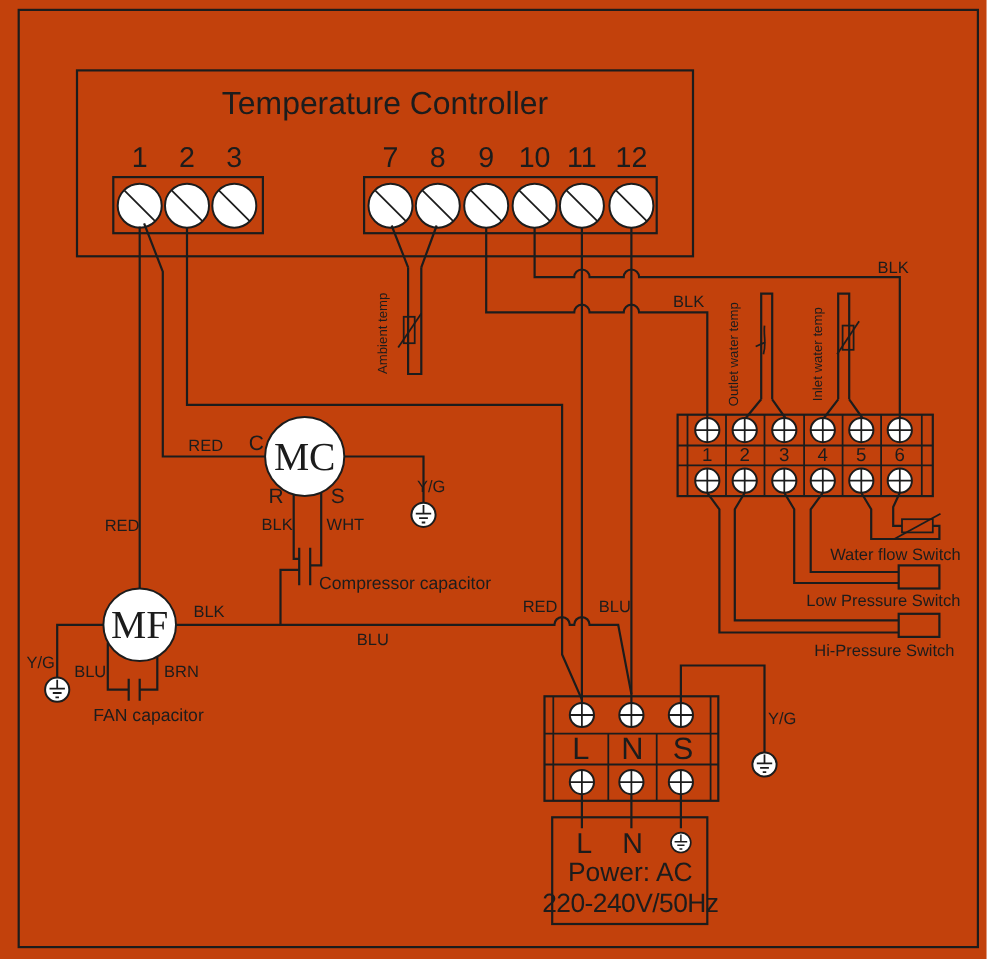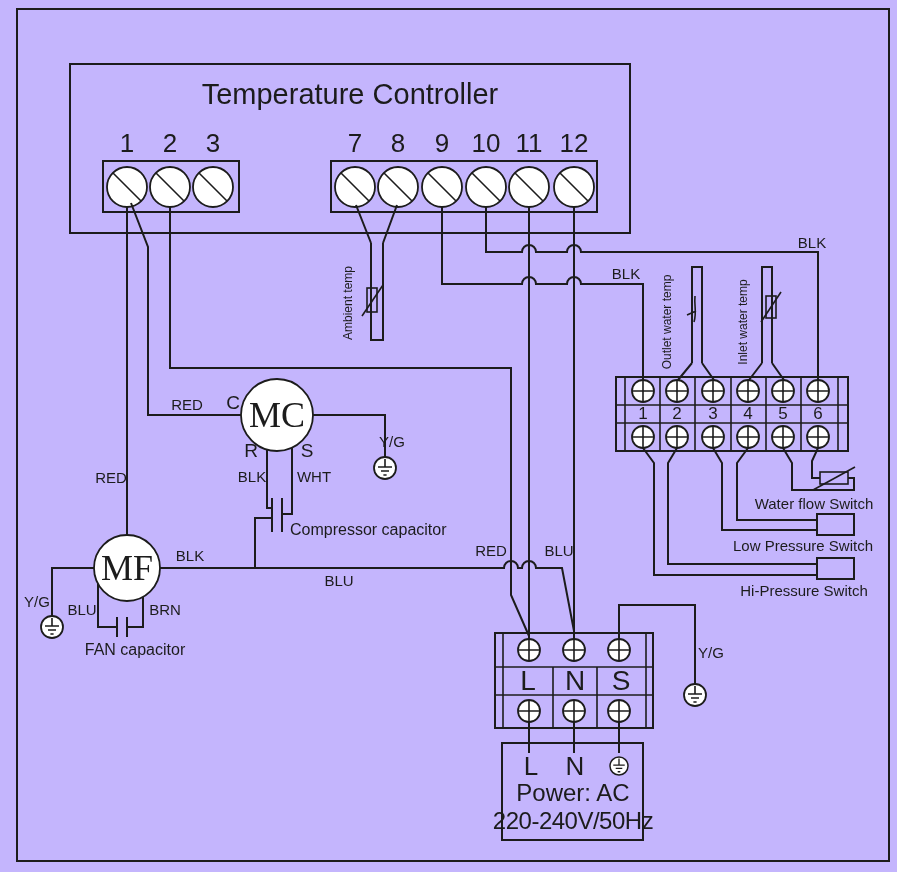--- a/index.html
+++ b/index.html
@@ -1,16 +1,16 @@
 <!DOCTYPE html>
 <html><head>
 <meta charset="utf-8">
 <style>
   html,body{margin:0;padding:0;background:#fff;}
-  .stage{position:relative;width:897px;height:872px;background:#c4b5fd;font-family:"Liberation Sans",sans-serif;}
+  .stage{position:relative;width:897px;height:872px;background:#c2410c;font-family:"Liberation Sans",sans-serif;}
   svg{position:absolute;left:0;top:0;}
   svg text{fill:#1c1c1c;font-family:"Liberation Sans",sans-serif;}
   svg .serif{font-family:"Liberation Serif",serif;}
   .ln{stroke:#1c1c1c;stroke-width:2;fill:none;}
   .ln-thin{stroke:#1c1c1c;stroke-width:1.6;fill:none;}
   .box{stroke:#1c1c1c;stroke-width:2;fill:none;}
   .term{stroke:#1c1c1c;stroke-width:1.8;fill:#fff;}
 </style>
 </head>
 <body>

